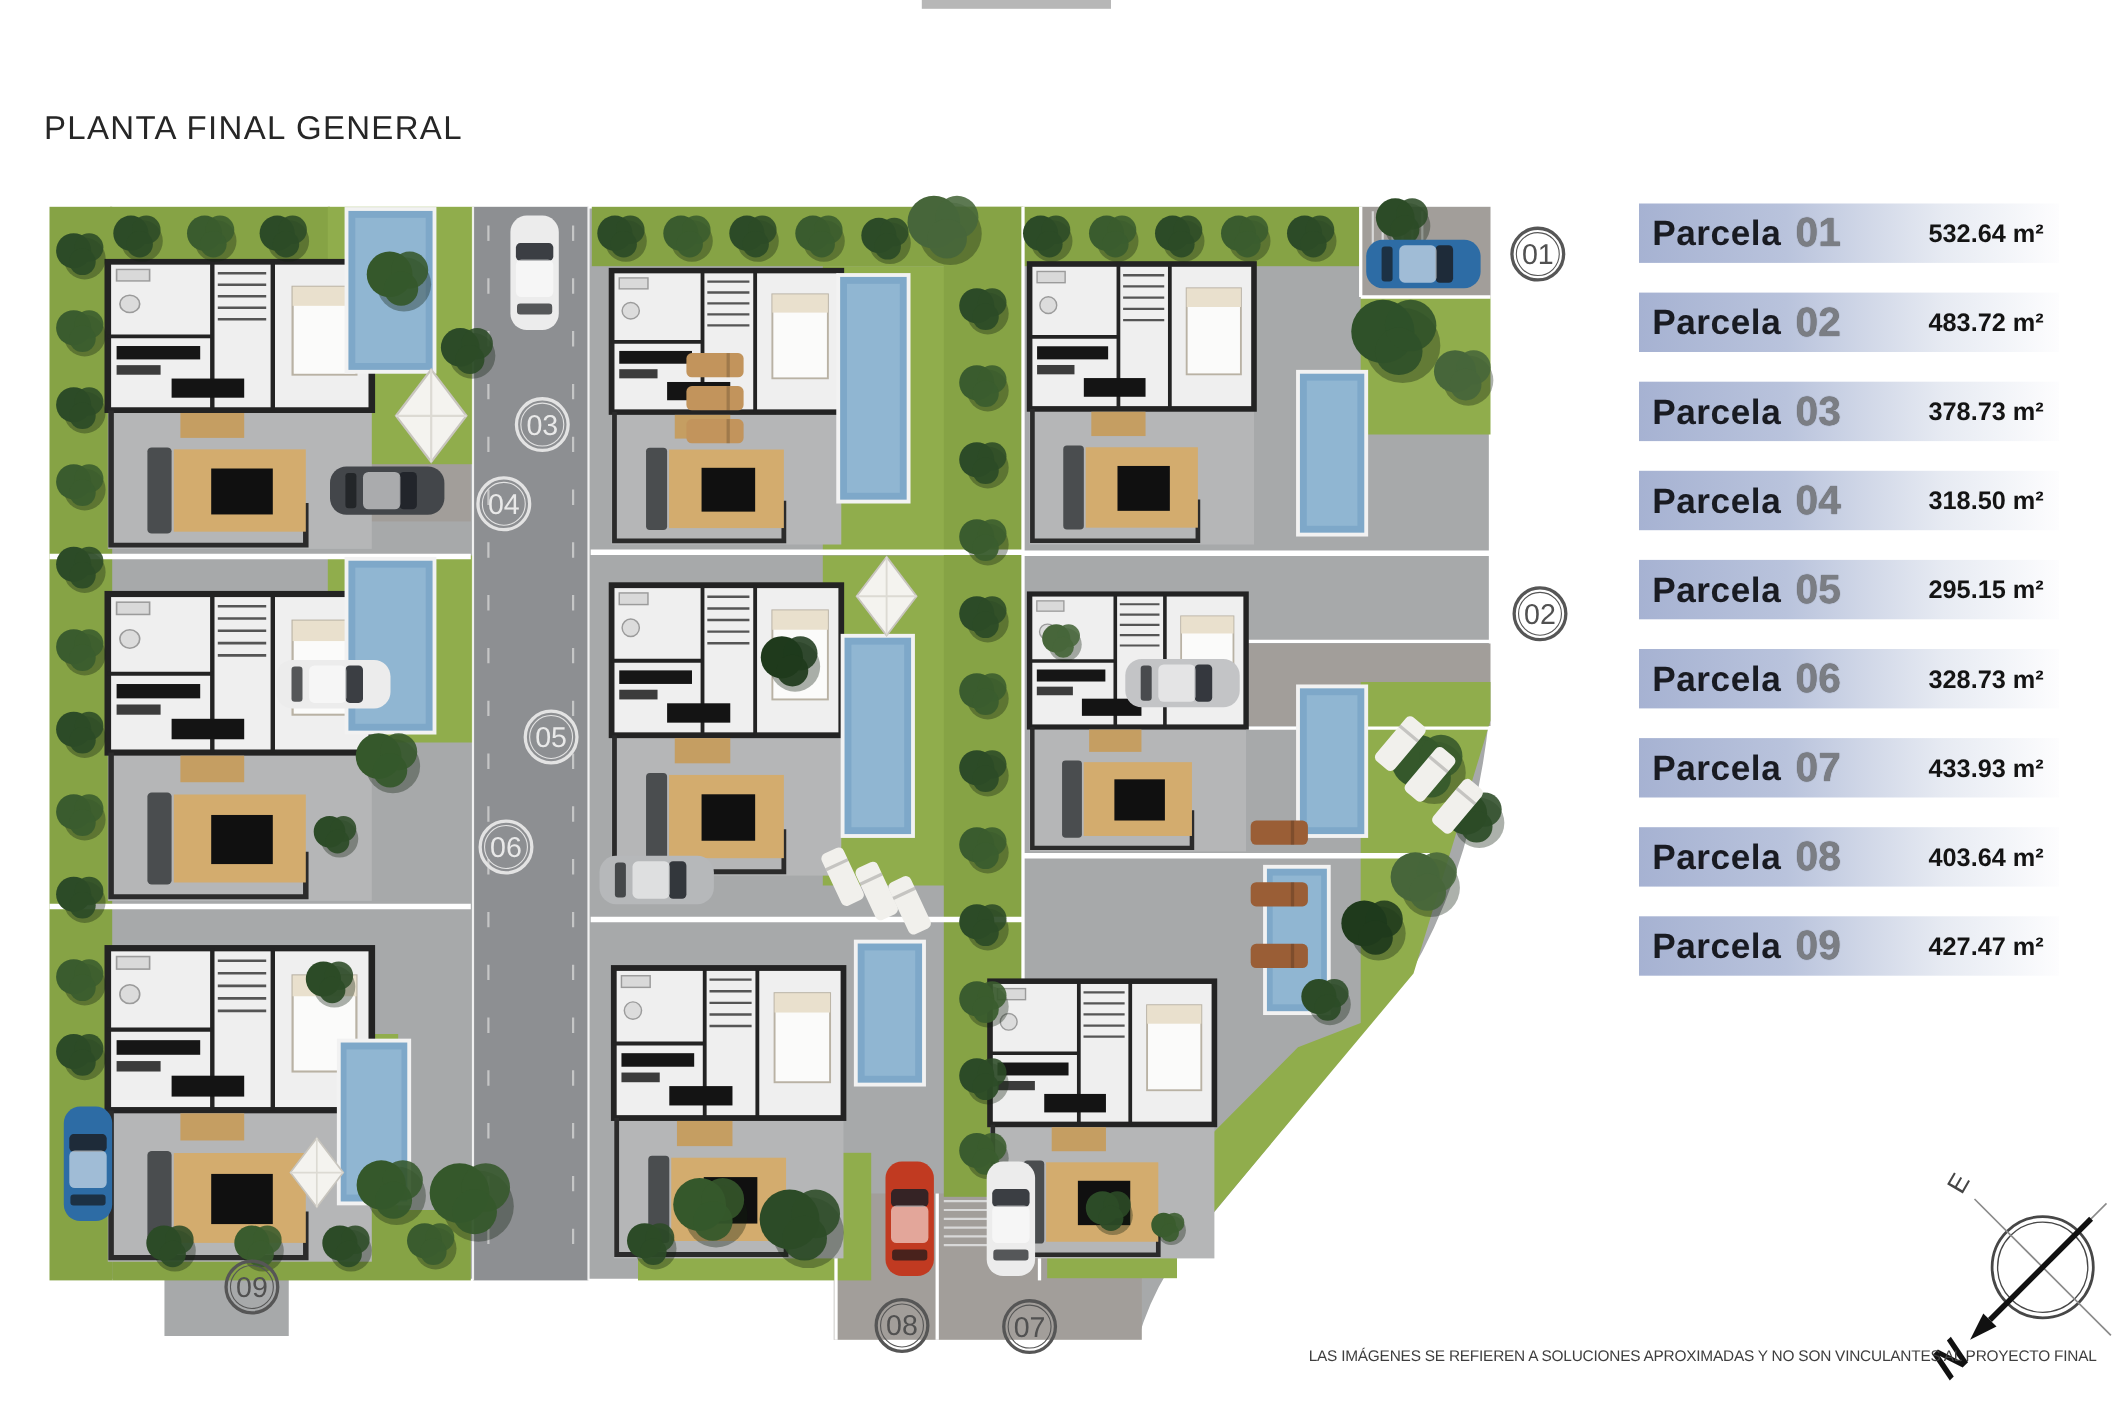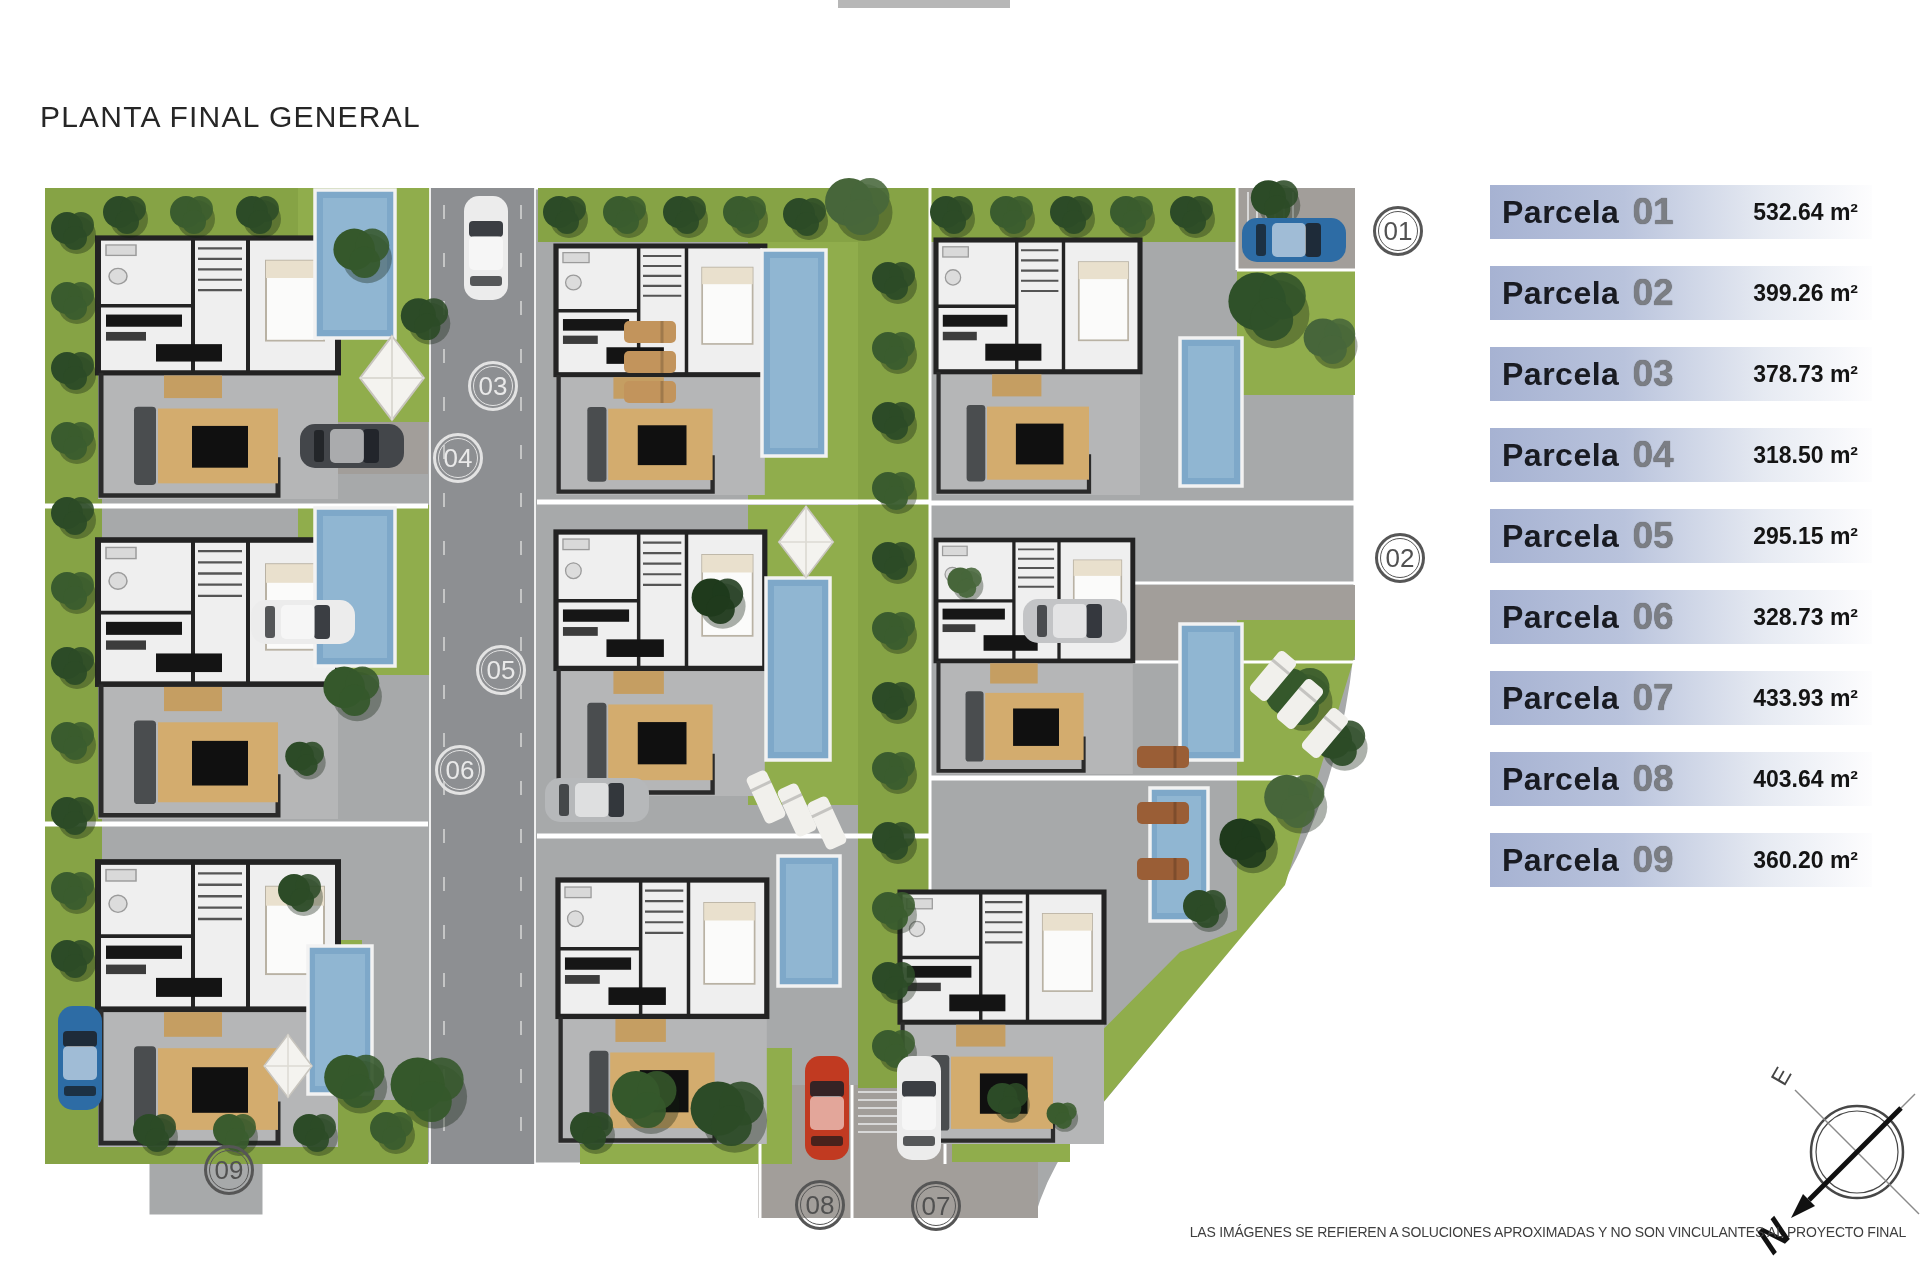--- a/index.html
+++ b/index.html
@@ -296,21 +296,21 @@
 
 <div class="legend">
   <div class="legend-row">
     <span class="legend-label">Parcela</span>
     <span class="legend-num">01</span>
     <span class="legend-area">532.64 m²</span>
   </div>
   <div class="legend-row">
     <span class="legend-label">Parcela</span>
     <span class="legend-num">02</span>
-    <span class="legend-area">399.26 m²</span>
+    <span class="legend-area">483.72 m²</span>
   </div>
   <div class="legend-row">
     <span class="legend-label">Parcela</span>
     <span class="legend-num">03</span>
     <span class="legend-area">378.73 m²</span>
   </div>
   <div class="legend-row">
     <span class="legend-label">Parcela</span>
     <span class="legend-num">04</span>
     <span class="legend-area">318.50 m²</span>
@@ -331,17 +331,17 @@
     <span class="legend-area">433.93 m²</span>
   </div>
   <div class="legend-row">
     <span class="legend-label">Parcela</span>
     <span class="legend-num">08</span>
     <span class="legend-area">403.64 m²</span>
   </div>
   <div class="legend-row">
     <span class="legend-label">Parcela</span>
     <span class="legend-num">09</span>
-    <span class="legend-area">360.20 m²</span>
+    <span class="legend-area">427.47 m²</span>
   </div>
 </div>
 
 <div class="disclaimer">LAS IMÁGENES SE REFIEREN A SOLUCIONES APROXIMADAS Y NO SON VINCULANTES AL PROYECTO FINAL</div>
 
 </body></html>

